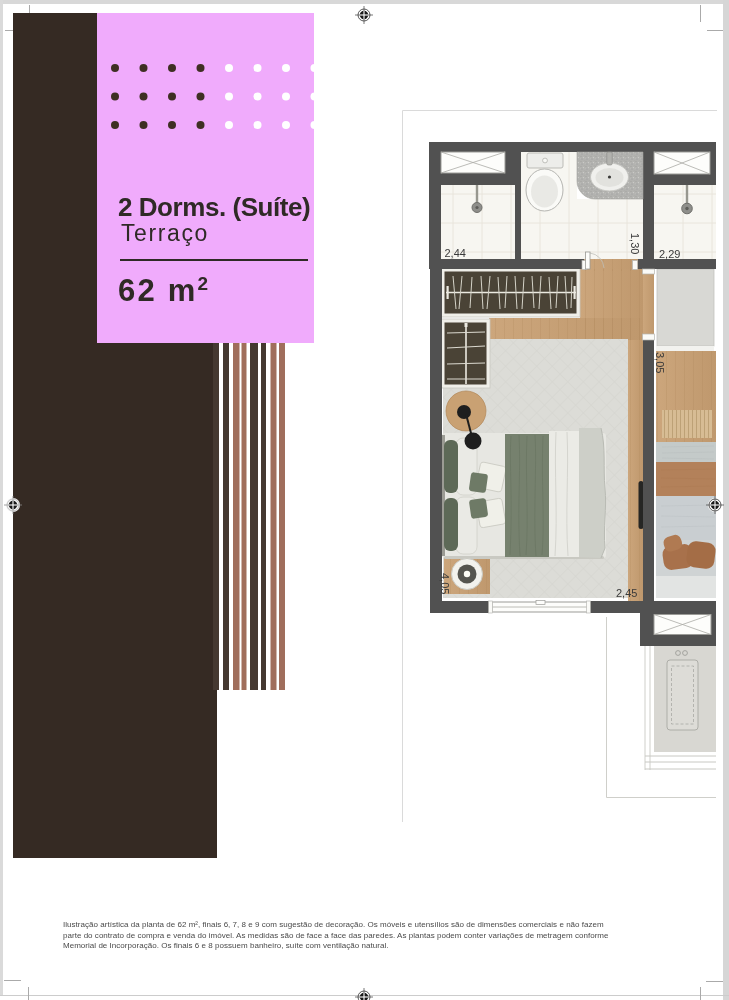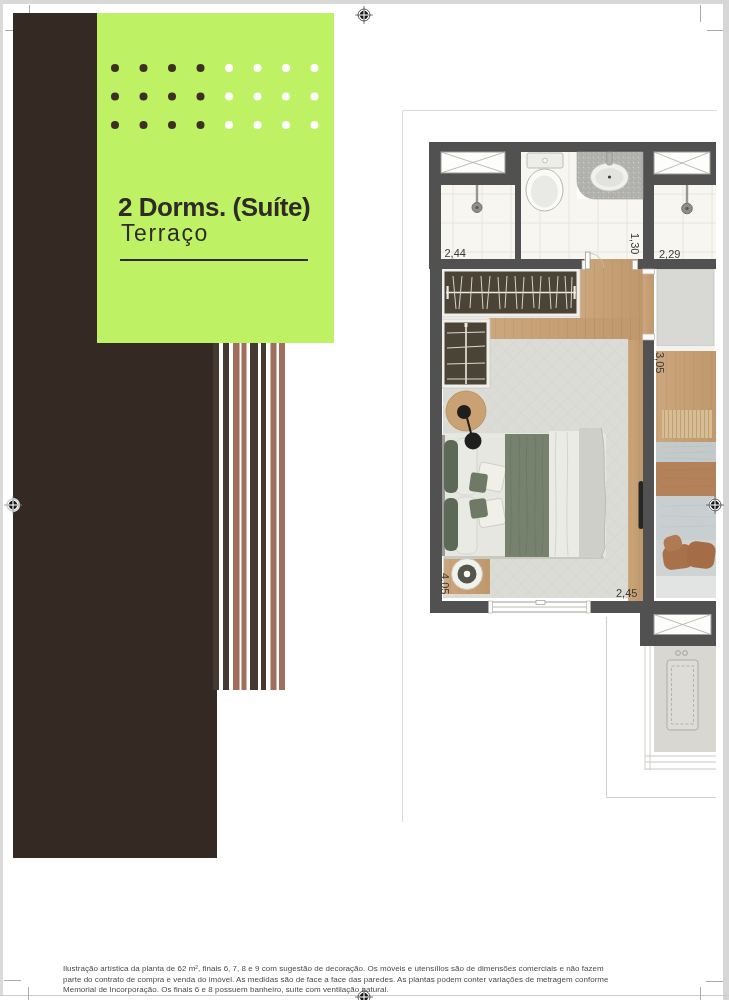--- a/index.html
+++ b/index.html
@@ -30,21 +30,21 @@
   <rect x="0" y="0" width="6" height="347" fill="#453931"></rect>
   <rect x="10" y="0" width="6" height="347" fill="#453931"></rect>
   <rect x="20" y="0" width="6.5" height="347" fill="#a06e5c"></rect>
   <rect x="28.5" y="0" width="5" height="347" fill="#a06e5c"></rect>
   <rect x="37" y="0" width="8" height="347" fill="#453931"></rect>
   <rect x="48" y="0" width="5" height="347" fill="#453931"></rect>
   <rect x="57.5" y="0" width="6" height="347" fill="#a06e5c"></rect>
   <rect x="66" y="0" width="6" height="347" fill="#a06e5c"></rect>
 </svg>
 
-<div class="abs" style="left:97px;top:13px;width:237px;height:330px;background:#bef264;">
+<div class="abs" style="left:97px;top:13px;width:209px;height:330px;background:#f0abfc;padding-left:8px;">
   <svg class="abs" style="left:0;top:0;" width="237" height="135" viewBox="0 0 237 135">
     <g>
       <circle cx="18" cy="55" r="4" fill="#3f2f23"></circle>
         <circle cx="46.5" cy="55" r="4" fill="#3f2f23"></circle>
         <circle cx="75" cy="55" r="4" fill="#3f2f23"></circle>
         <circle cx="103.5" cy="55" r="4" fill="#3f2f23"></circle>
       <circle cx="132" cy="55" r="4" fill="#ffffff"></circle>
         <circle cx="160.5" cy="55" r="4" fill="#ffffff"></circle>
         <circle cx="189" cy="55" r="4" fill="#ffffff"></circle>
         <circle cx="217.5" cy="55" r="4" fill="#ffffff"></circle>
@@ -62,20 +62,21 @@
         <circle cx="103.5" cy="112" r="4" fill="#3f2f23"></circle>
       <circle cx="132" cy="112" r="4" fill="#ffffff"></circle>
         <circle cx="160.5" cy="112" r="4" fill="#ffffff"></circle>
         <circle cx="189" cy="112" r="4" fill="#ffffff"></circle>
         <circle cx="217.5" cy="112" r="4" fill="#ffffff"></circle>
     </g>
   </svg>
   <div class="abs" id="t1" style="left:21px;top:179px;font-weight:bold;font-size:26px;letter-spacing:-0.45px;color:#2f2a26;white-space:nowrap;">2 Dorms. (Suíte)</div>
   <div class="abs" id="t2" style="left:24px;top:207px;font-size:23px;letter-spacing:1.6px;color:#2f2a26;white-space:nowrap;">Terraço</div>
   <div class="abs" style="left:23px;top:246px;width:188px;height:1.5px;background:#2f2a26;"></div>
+  <div class="abs" id="t3" style="left:21px;top:260px;font-weight:bold;font-size:31px;letter-spacing:2.2px;color:#2f2a26;white-space:nowrap;">62 m<sup style="font-size:19px;">2</sup></div>
 </div>
 
 <svg class="abs" style="left:402px;top:110px;" width="322" height="712" viewBox="402 110 322 712">
   <defs>
     <linearGradient id="wood" x1="0" y1="0" x2="1" y2="0">
       <stop offset="0" stop-color="#cca67c"></stop>
         <stop offset="1" stop-color="#bf986d"></stop>
     </linearGradient>
     <pattern id="planks" width="9" height="60" patternUnits="userSpaceOnUse">
       <rect width="9" height="60" fill="none"></rect>
@@ -397,17 +398,17 @@
 </svg>
 <svg class="abs" style="left:354px;top:987px;" width="20" height="20" viewBox="-10 -10 20 20">
   <line x1="-9" y1="0" x2="9" y2="0" stroke="#555" stroke-width="0.8"></line>
   <line x1="0" y1="-9" x2="0" y2="9" stroke="#555" stroke-width="0.8"></line>
   <circle r="6" fill="none" stroke="#444" stroke-width="0.9"></circle>
   <circle r="4.2" fill="#1a1a1a"></circle>
   <line x1="-4.2" y1="0" x2="4.2" y2="0" stroke="#fff" stroke-width="1.1"></line>
   <line x1="0" y1="-4.2" x2="0" y2="4.2" stroke="#fff" stroke-width="1.1"></line>
 </svg>
 
-<div class="abs" style="left:63px;top:920px;font-size:8px;line-height:10.6px;color:#4a4a4a;letter-spacing:0.03px;margin-top:44px;">
+<div class="abs" style="left:63px;top:920px;font-size:8px;line-height:10.6px;color:#4a4a4a;letter-spacing:0.03px;">
 Ilustração artística da planta de 62 m², finais 6, 7, 8 e 9 com sugestão de decoração. Os móveis e utensílios são de dimensões comerciais e não fazem<br>
 parte do contrato de compra e venda do imóvel. As medidas são de face a face das paredes. As plantas podem conter variações de metragem conforme<br>
 Memorial de Incorporação. Os finais 6 e 8 possuem banheiro, suíte com ventilação natural.
 </div>
 
 </body></html>

